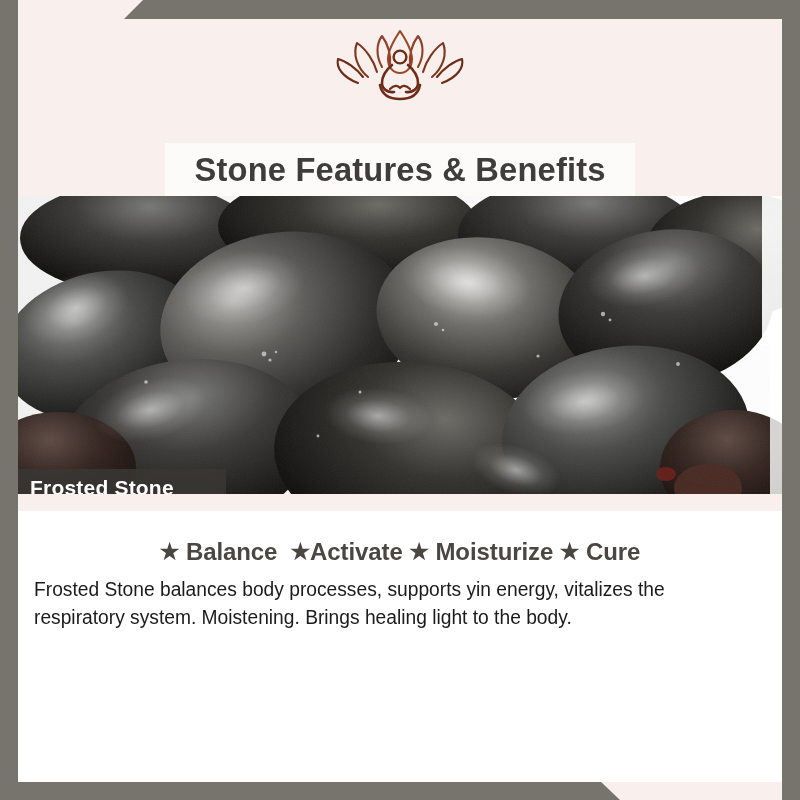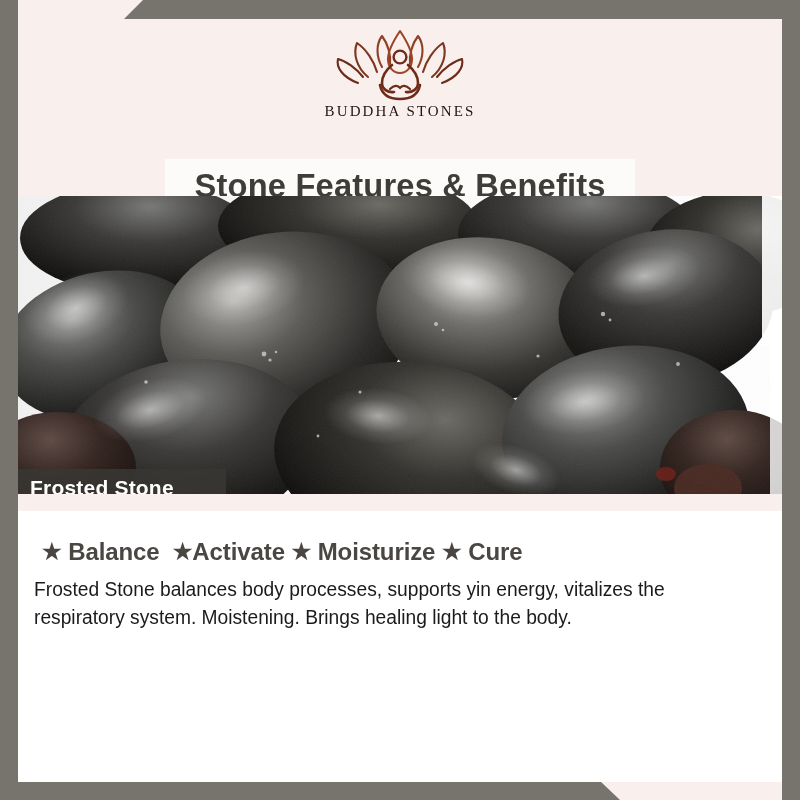--- a/index.html
+++ b/index.html
@@ -97,21 +97,21 @@
     position: absolute;
     left: 0;
     top: 124px;
     width: 764px;
     height: 53px;
     background: #f9efec;
   }
   .title-band {
     position: absolute;
     left: 147px;
-    top: 16px;
+    top: 0;
     width: 470px;
     height: 53px;
     background: #fdfbf9;
     display: flex;
     align-items: center;
     justify-content: center;
   }
   .title-text {
     font-family: "Liberation Sans Narrow", "Liberation Sans", sans-serif;
     font-size: 34px;
@@ -168,26 +168,26 @@
   .body {
     position: absolute;
     left: 0;
     top: 492px;
     width: 764px;
     height: 271px;
     background: #ffffff;
   }
   .benefits {
     margin-top: 27px;
+    text-align: center;
     font-size: 24px;
     font-weight: bold;
     color: #4a4743;
     letter-spacing: -0.1px;
     white-space: nowrap;
-    padding-left: 24px;
   }
   .benefits .star {
     font-size: 22px;
     vertical-align: 1px;
   }
   .desc {
     margin: 9px 16px 0 16px;
     font-family: "Liberation Sans Narrow", "Liberation Sans", sans-serif;
     font-size: 19.5px;
     line-height: 28px;
@@ -233,21 +233,20 @@
 
               <path d="M62 38 C 56 43, 52 50, 52 56 C 52 62, 58 66, 64 65" stroke="#6e2b18" stroke-width="2.6"></path>
               <path d="M78 38 C 84 43, 88 50, 88 56 C 88 62, 82 66, 76 65" stroke="#6e2b18" stroke-width="2.6"></path>
 
               <path d="M50 58 C 52 68, 60 72, 70 72 C 80 72, 88 68, 90 58" stroke="#6e2b18" stroke-width="2.6"></path>
 
               <path d="M60 62 C 64 58, 68 58, 70 61 C 72 58, 76 58, 80 62" stroke="#6e2b18" stroke-width="2.2"></path>
             </g>
           </svg>
         </span>
-        <span class="logo-text">BUDDHA STONES</span>
       </div>
     </div>
 
     <div class="title-band-row">
       <div class="title-band">
         <span class="title-text">Stone Features &amp; Benefits</span>
       </div>
     </div>
 
     <div class="photo">

